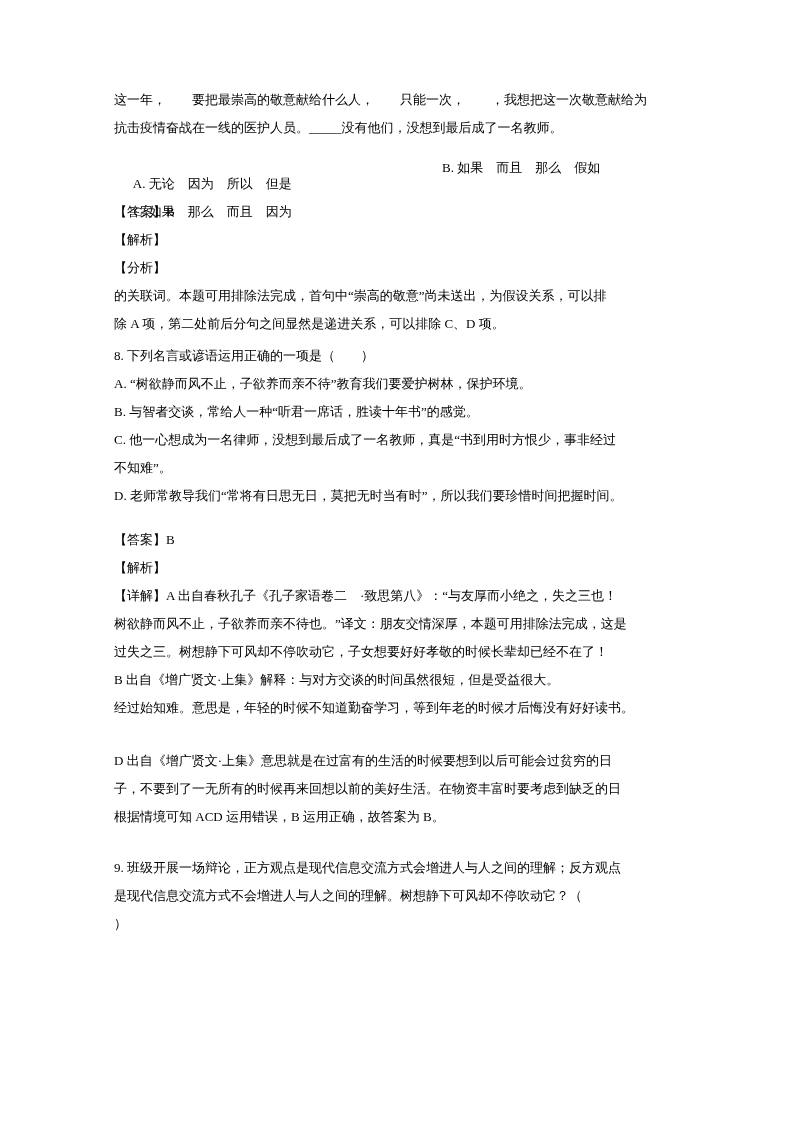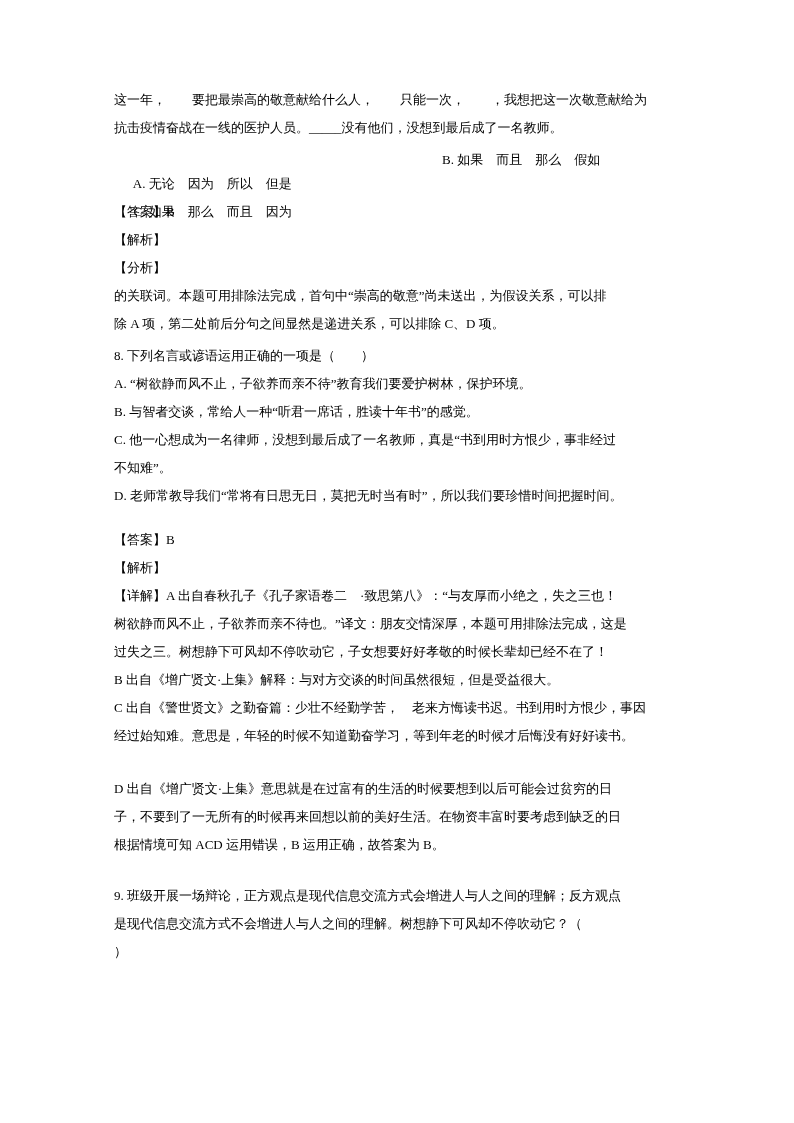--- a/index.html
+++ b/index.html
@@ -20,21 +20,21 @@
     left: 114px; top: 86px;
     width: 575px;
     font-size: 13px;
     line-height: 28px;
   }
   .line {
     height: 28px;
     white-space: pre;
   }
   .options-row { position: relative; }
-  .col2 { position: absolute; left: 328px; top: 4px; white-space: pre; }
+  .col2 { position: absolute; left: 328px; top: 12px; white-space: pre; }
   .spacer { width: 100%; }
   .s4  { height: 4px; }
   .s16 { height: 16px; }
   .s25 { height: 25px; }
   .s23 { height: 23px; }
 </style>
 </head>
 <body>
 
 <div class="page">
@@ -67,21 +67,20 @@
     <div class="line">D. 老师常教导我们“常将有日思无日，莫把无时当有时”，所以我们要珍惜时间把握时间。</div>
 
     <div class="spacer s16"></div>
 
     <div class="line">【答案】B</div>
     <div class="line">【解析】</div>
     <div class="line">【详解】A 出自春秋孔子《孔子家语卷二　·致思第八》：“与友厚而小绝之，失之三也！</div>
     <div class="line">树欲静而风不止，子欲养而亲不待也。”译文：朋友交情深厚，本题可用排除法完成，这是</div>
     <div class="line">过失之三。树想静下可风却不停吹动它，子女想要好好孝敬的时候长辈却已经不在了！</div>
     <div class="line">B 出自《增广贤文·上集》解释：与对方交谈的时间虽然很短，但是受益很大。</div>
-    <div class="line">C 出自《警世贤文》之勤奋篇：少壮不经勤学苦，　老来方悔读书迟。书到用时方恨少，事因</div>
     <div class="line">经过始知难。意思是，年轻的时候不知道勤奋学习，等到年老的时候才后悔没有好好读书。</div>
 
     <div class="spacer s25"></div>
 
     <div class="line">D 出自《增广贤文·上集》意思就是在过富有的生活的时候要想到以后可能会过贫穷的日</div>
     <div class="line">子，不要到了一无所有的时候再来回想以前的美好生活。在物资丰富时要考虑到缺乏的日</div>
     <div class="line">根据情境可知 ACD 运用错误，B 运用正确，故答案为 B。</div>
 
     <div class="spacer s23"></div>
 

